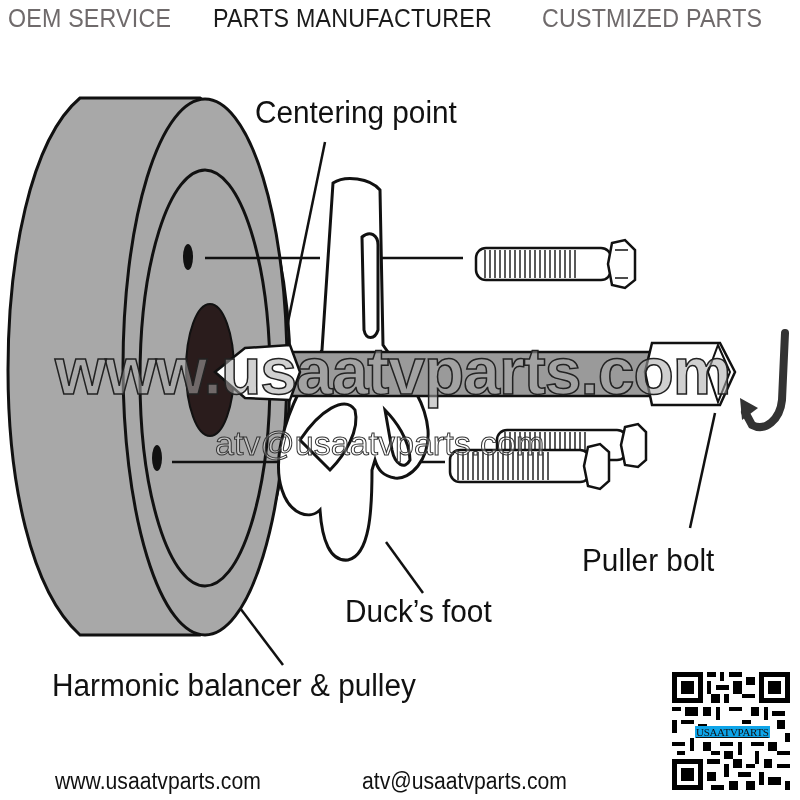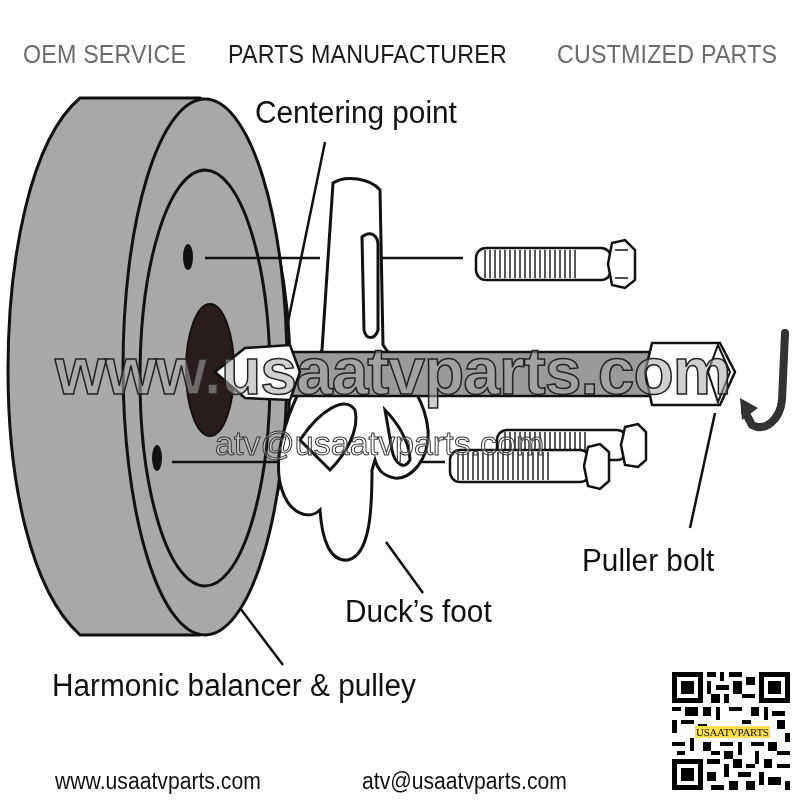--- a/index.html
+++ b/index.html
@@ -1,27 +1,27 @@
 <!DOCTYPE html>
 <html><head>
 <meta charset="utf-8">
 <style>
   html, body { margin:0; padding:0; background:#ffffff; }
   body { width:800px; height:800px; position:relative; overflow:hidden; font-family:"Liberation Sans", sans-serif; }
-  .header { position:absolute; top:4px; left:15px; width:700px; height:32px;margin-top:36px; }
+  .header { position:absolute; top:4px; left:0; width:700px; height:32px; }
   .hdr { position:absolute; top:0; font-size:25px; letter-spacing:0.2px; white-space:nowrap; transform:scaleX(0.93); transform-origin:left top; }
   .hdr.gray { color:#6f6a6b; }
   .hdr.dark { color:#1b1b1b; }
   svg.diagram { position:absolute; left:0; top:0; width:800px; height:800px; }
   .label { position:absolute; color:#111; font-size:31px; white-space:nowrap; transform:scaleX(0.96); transform-origin:left top; }
   .footer { position:absolute; font-size:23px; color:#111; white-space:nowrap; transform:scaleX(0.92); transform-origin:left top; }
   .wm-big { position:absolute; left:55px; top:333px; font-size:66px; font-weight:bold; color:rgba(170,170,170,0.55); -webkit-text-stroke:1.5px #222; letter-spacing:-1px; white-space:nowrap; transform:scaleX(1.0); transform-origin:left top; }
   .wm-small { position:absolute; left:215px; top:424px; font-size:34px; color:rgba(255,255,255,0.3); -webkit-text-stroke:1px #333; white-space:nowrap; }
   .qr { position:absolute; left:668px; top:668px; width:126px; height:126px; }
-  .qr-label { position:absolute; left:695px; top:726px; font-family:"Liberation Serif", serif; font-size:11px; background:#fde047; padding:0 1px; color:#111; letter-spacing:-0.3px; }
+  .qr-label { position:absolute; left:695px; top:726px; font-family:"Liberation Serif", serif; font-size:11px; background:#0ea5e9; padding:0 1px; color:#111; letter-spacing:-0.3px;text-decoration:underline; }
 </style>
 </head>
 <body>
 
 <div class="header">
   <span class="hdr gray" style="left:8px;">OEM SERVICE</span>
   <span class="hdr dark" style="left:213px;">PARTS MANUFACTURER</span>
   <span class="hdr gray" style="left:542px;">CUSTMIZED PARTS</span>
 </div>
 

